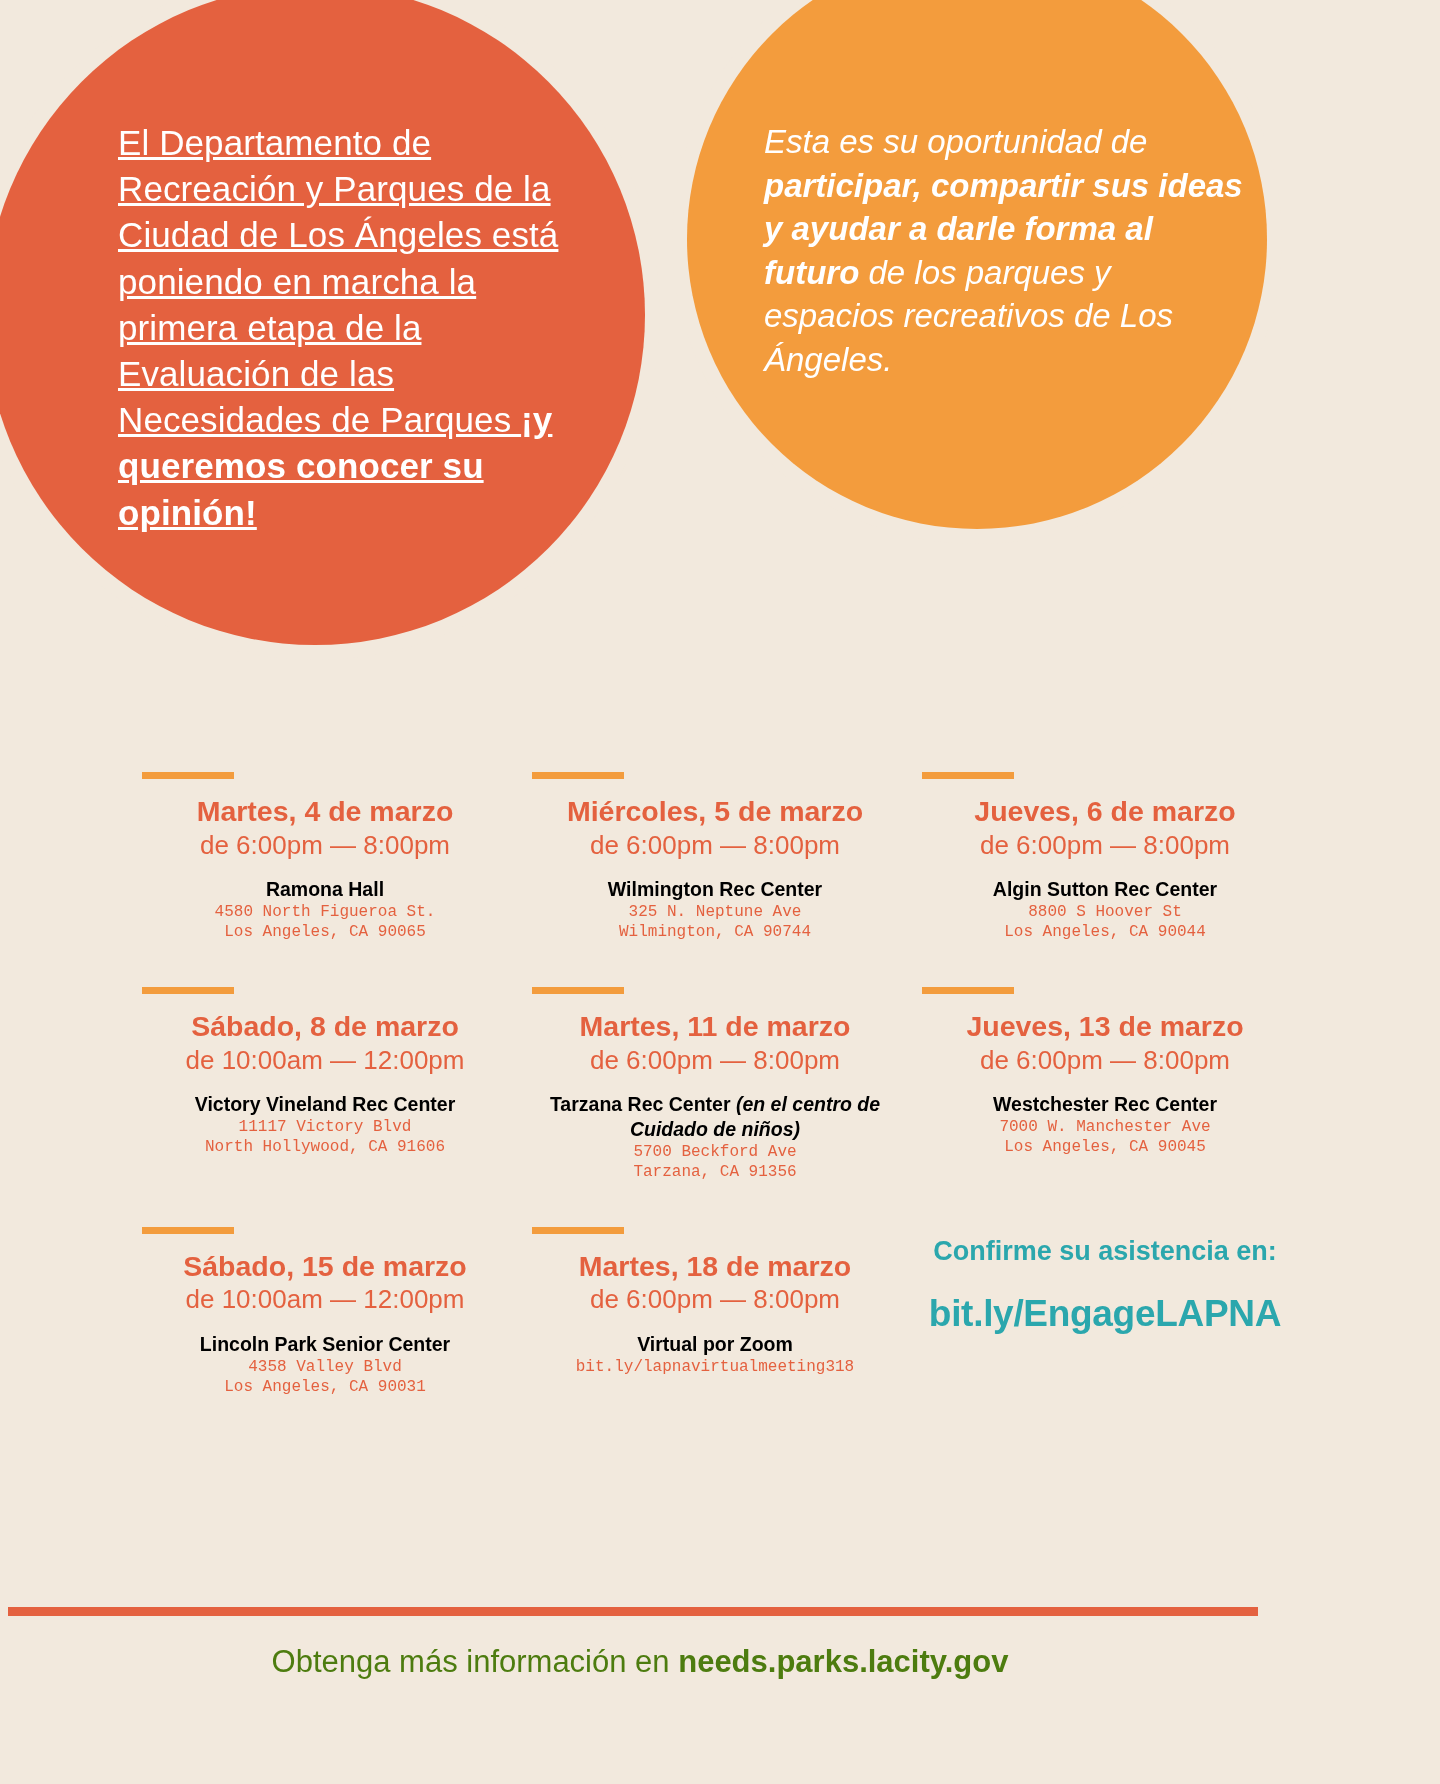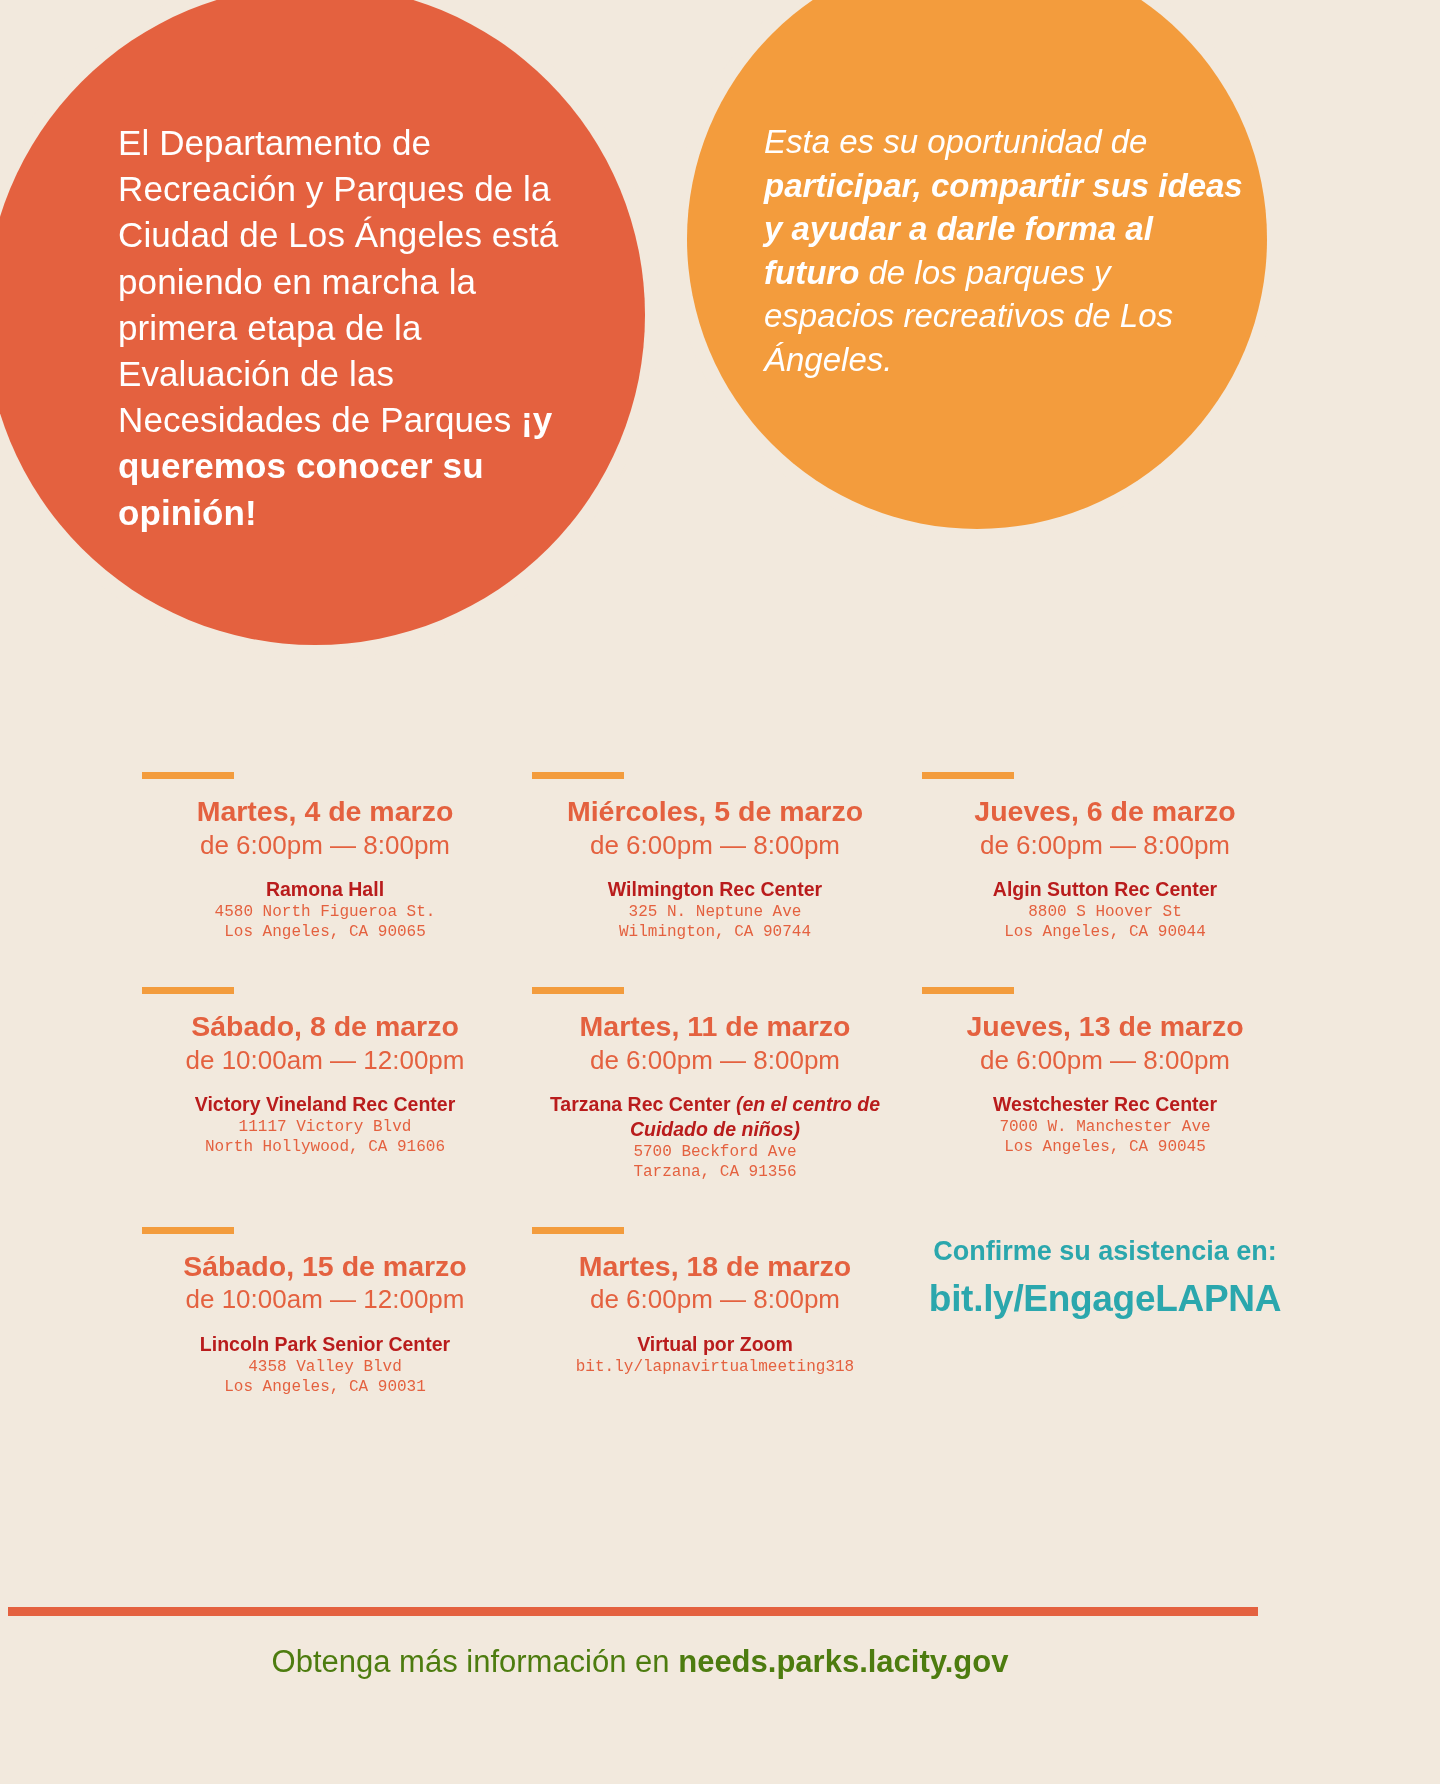--- a/index.html
+++ b/index.html
@@ -64,20 +64,21 @@
     position: absolute;
     color: #ffffff;
     line-height: 1.32;
   }
   .circle-text.red {
     left: 118px;
     top: 120px;
     width: 470px;
     font-size: 35px;
     letter-spacing: 0.1px;
+    text-decoration: underline;
   }
   .circle-text.orange {
     left: 764px;
     top: 120px;
     width: 480px;
     font-size: 33px;
     font-style: italic;
   }
   .circle-text b {
     font-weight: bold;
@@ -115,21 +116,21 @@
     line-height: 1.15;
     margin-bottom: 2px;
   }
   .time {
     color: #e4613f;
     font-size: 26px;
     line-height: 1.2;
     margin-bottom: 16px;
   }
   .venue {
-    color: #b91c1c;
+    color: #000000;
     font-size: 19.5px;
     font-weight: bold;
     line-height: 1.28;
   }
   .venue i {
     font-style: italic;
   }
   .addr {
     color: #e4613f;
     font-size: 16px;
@@ -139,21 +140,21 @@
 
   
   .rsvp {
     padding-top: 8px;
   }
   .rsvp-label {
     color: #2ba7ad;
     font-size: 27px;
     font-weight: bold;
     line-height: 1.2;
-    margin-bottom: 12px;
+    margin-bottom: 27px;
   }
   .rsvp-link {
     color: #2ba7ad;
     font-size: 37px;
     font-weight: bold;
     line-height: 1.1;
     letter-spacing: -0.3px;
   }
 
   

